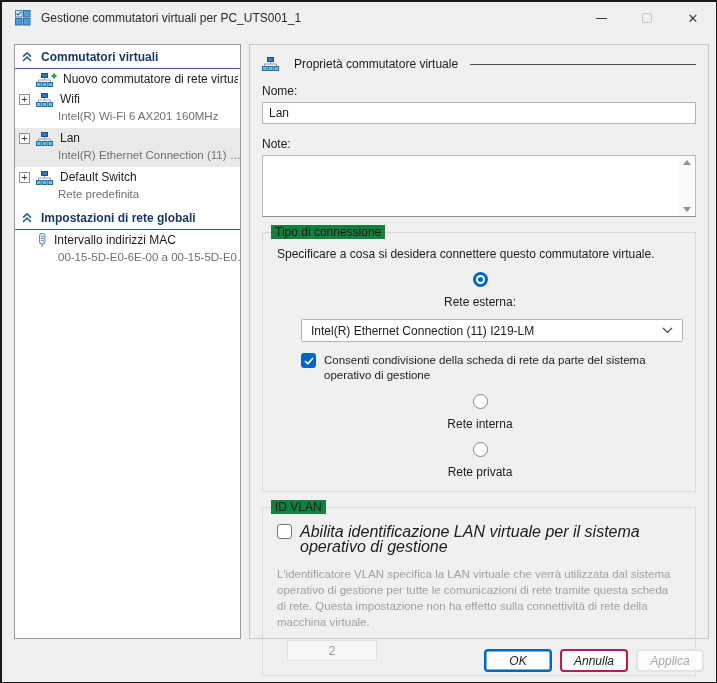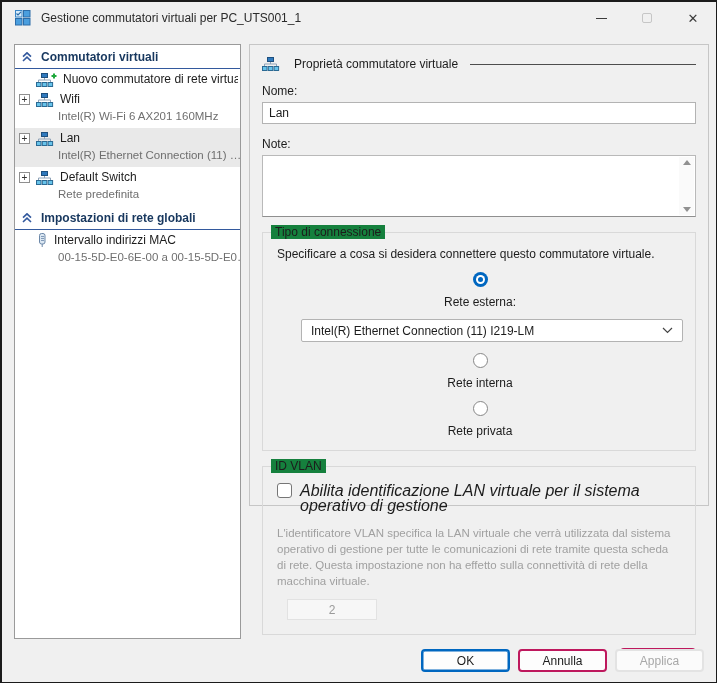--- a/index.html
+++ b/index.html
@@ -36,21 +36,21 @@
   .selected{background:#e9e9e9;}
   .expander{
     width:11px;height:11px;border:1px solid #8f8f8f;background:#fff;flex:0 0 11px;
     display:flex;align-items:center;justify-content:center;
     font-size:10px;line-height:8px;color:#333;margin-right:6px;
   }
   .tree-icon{flex:0 0 auto;margin-right:6px;display:flex;}
   .tree-label{white-space:nowrap;overflow:hidden;}
   
   .main{
-    position:absolute;left:247px;top:42px;width:460px;height:462px;
+    position:absolute;left:247px;top:42px;width:460px;height:595px;
     background:#f0f0f0;border:1px solid #c6c6c6;padding:10px 12px;
   }
   .section-header{display:flex;align-items:center;gap:8px;margin-top:2px;}
   .section-rule{flex:1;height:1px;background:#4d4d4d;margin-left:4px;}
   .field-label{margin-top:13px;}
   .text-input{
     display:block;width:100%;height:22px;margin-top:4px;padding:0 6px;
     border:1px solid #b3b3b3;background:#fff;
     font-family:"Liberation Sans",sans-serif;font-size:12px;color:#1c1c1c;
   }
@@ -93,21 +93,21 @@
     background:#f7f7f7;border:1px solid #e2e2e2;color:#9a9a9a;
     font-family:"Liberation Sans",sans-serif;font-size:12px;
   }
   .btn{
     height:23px;border-radius:4px;background:#fdfdfd;border:2px solid #be185d;
     font-family:"Liberation Sans",sans-serif;font-size:12px;color:#1c1c1c;cursor:default;
   }
   .remove-row{display:flex;justify-content:flex-end;margin-top:13px;}
   .btn-remove{width:76px;height:24px;}
   .footer{position:absolute;right:12px;bottom:10px;display:flex;gap:8px;}
-  .footer .btn{width:89px;}
+  .footer .btn{width:68px;font-style:italic;}
   .btn-ok{border-color:var(--accent);box-shadow:inset 0 0 0 0.5px var(--accent);}
   .btn-disabled{background:#fbfbfb;border-color:#e3e3e3;color:#a8a8a8;}
 </style>
 </head>
 <body>
 
 <div class="window">
 
   <div class="titlebar">
     <span class="app-icon">
@@ -264,20 +264,28 @@
         <span>Rete esterna:</span>
       </div>
 
       <div class="select">
         <span>Intel(R) Ethernet Connection (11) I219-LM</span>
         <svg width="11" height="7" viewBox="0 0 11 7">
           <polyline points="1,1 5.5,5.5 10,1" fill="none" stroke="#454545" stroke-width="1.2"></polyline>
         </svg>
       </div>
 
+      <div class="checkbox-row indent">
+        <span class="cb cb-on">
+          <svg width="10" height="8" viewBox="0 0 10 8">
+            <polyline points="1,4 3.8,6.8 9,1" fill="none" stroke="#fff" stroke-width="1.6"></polyline>
+          </svg>
+        </span>
+        <span class="wrap-label">Consenti condivisione della scheda di rete da parte del sistema operativo di gestione</span>
+      </div>
 
       <div class="radio-row">
         <span class="radio-outer radio-off"></span>
         <span>Rete interna</span>
       </div>
 
       <div class="radio-row">
         <span class="radio-outer radio-off"></span>
         <span>Rete privata</span>
       </div>

